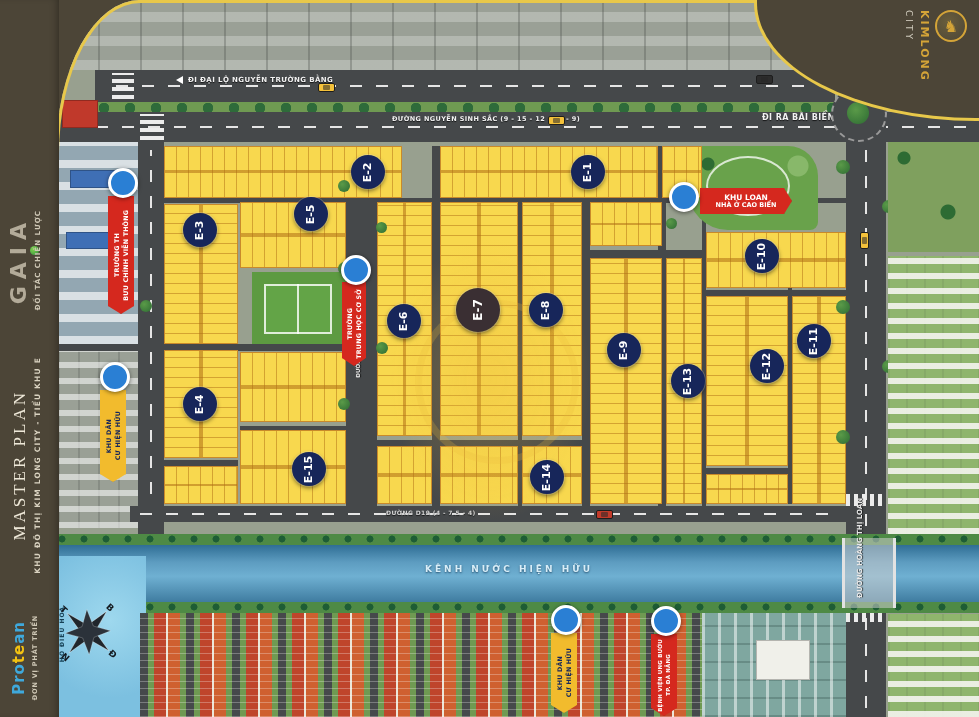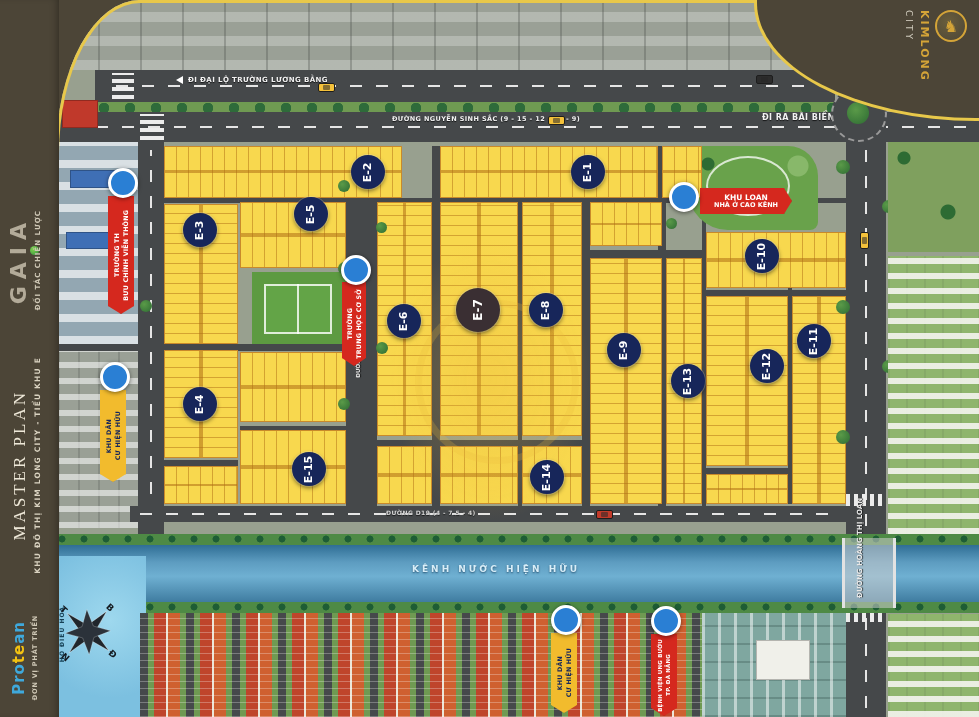--- a/index.html
+++ b/index.html
@@ -98,21 +98,21 @@
   <div id="map">
 
     <div class="abs" style="left:0;top:0;width:784px;height:70px;background:#9aa096;
                 background-image:repeating-linear-gradient(90deg,rgba(70,74,70,.30) 0 2px,transparent 2px 42px),
                 repeating-linear-gradient(0deg,rgba(255,255,255,.25) 0 10px,transparent 10px 24px);"></div>
 
     <div class="road" style="left:39px;top:70px;width:740px;height:32px;"></div>
     <div class="dash-h" style="left:60px;top:85px;width:700px;"></div>
     <div class="zebra vert" style="left:56px;top:73px;width:22px;height:26px;"></div>
     <span class="tri-left" style="position:absolute;left:120px;top:76px;"></span>
-    <div class="road-label" style="left:132px;top:76px;">ĐI ĐẠI LỘ TRƯỜNG LƯƠNG BẰNG</div>
+    <div class="road-label" style="left:132px;top:76px;">ĐI ĐẠI LỘ NGUYỄN TRƯỜNG BẰNG</div>
     <div class="car" style="left:262px;top:83px;background:#f4c13a;"></div>
     <div class="car" style="left:700px;top:75px;background:#2c2c2c;"></div>
 
     <div class="abs" style="left:39px;top:102px;width:740px;height:12px;background:#6f9a52;
                 background-image:radial-gradient(circle at 9px 6px,#2e6b3a 5px,transparent 5.5px);background-size:26px 12px;"></div>
 
     <div class="road" style="left:0;top:112px;width:923px;height:30px;"></div>
     <div class="dash-h" style="left:14px;top:126px;width:900px;"></div>
     <div class="road-label" style="left:336px;top:115px;font-size:6.5px;">ĐƯỜNG NGUYỄN SINH SẮC (9 - 15 - 12 - 15 - 9)</div>
     <div class="road-label" style="left:706px;top:113px;font-size:8px;">ĐI RA BÃI BIỂN</div>
@@ -258,21 +258,21 @@
     <div class="tree" style="left:780px;top:300px;width:14px;height:14px;"></div>
     <div class="tree" style="left:780px;top:430px;width:14px;height:14px;"></div>
     <div class="tree" style="left:826px;top:200px;width:13px;height:13px;"></div>
     <div class="tree" style="left:826px;top:360px;width:13px;height:13px;"></div>
     <div class="tree" style="left:84px;top:300px;width:12px;height:12px;"></div>
     <div class="tree" style="left:610px;top:218px;width:11px;height:11px;"></div>
 
     <div class="bank" style="left:0;top:534px;width:923px;height:11px;"></div>
     <div class="abs" style="left:0;top:545px;width:923px;height:57px;
                 background:linear-gradient(180deg,#2f6e95,#5d9cc0 30%,#6fb0d2 55%,#3f7ca0);"></div>
-    <div class="canal-label" style="left:356px;top:564px;">KÊNH NƯỚC HIỆN HỮU</div>
+    <div class="canal-label" style="left:369px;top:564px;">KÊNH NƯỚC HIỆN HỮU</div>
     <div class="bank" style="left:0;top:602px;width:923px;height:11px;"></div>
 
     <div class="abs" style="left:786px;top:538px;width:48px;height:70px;background:rgba(205,205,205,.55);
                 border-left:3px solid #e2e2e2;border-right:3px solid #e2e2e2;z-index:3;"></div>
     <div class="road-label-v" style="left:800px;top:498px;font-size:7px;z-index:4;">ĐƯỜNG HOÀNG THỊ LOAN</div>
 
     <div class="abs" style="left:0;top:556px;width:90px;height:161px;background:radial-gradient(circle at 60% 40%,#9ed8ee,#7cc0e0 70%);"></div>
     <div class="lake-label" style="left:2px;top:606px;">HỒ ĐIỀU HOÀ</div>
     <div class="compass" style="left:-6px;top:594px;width:76px;height:76px;">
       <svg width="76" height="76" viewBox="0 0 76 76">
@@ -319,21 +319,21 @@
 
     <div class="pin" style="left:285px;top:255px;"></div>
     <div class="banner-v banner-red" style="left:286px;top:282px;width:24px;height:84px;">
       <span class="vtext">TRƯỜNG</span>
       <span class="vtext">TRUNG HỌC CƠ SỞ</span>
     </div>
 
     <div class="pin" style="left:613px;top:182px;"></div>
     <div class="banner-h banner-red" style="left:644px;top:188px;width:92px;height:26px;">
       <span class="l1">KHU LOAN</span>
-      <span class="l2">NHÀ Ở CAO KÊNH</span>
+      <span class="l2">NHÀ Ở CAO BIỂN</span>
     </div>
 
     <div class="pin" style="left:495px;top:605px;"></div>
     <div class="banner-v banner-yellow" style="left:495px;top:633px;width:26px;height:80px;">
       <span class="vtext">KHU DÂN</span>
       <span class="vtext">CƯ HIỆN HỮU</span>
     </div>
 
     <div class="pin" style="left:595px;top:606px;"></div>
     <div class="banner-v banner-red" style="left:595px;top:634px;width:26px;height:82px;">

